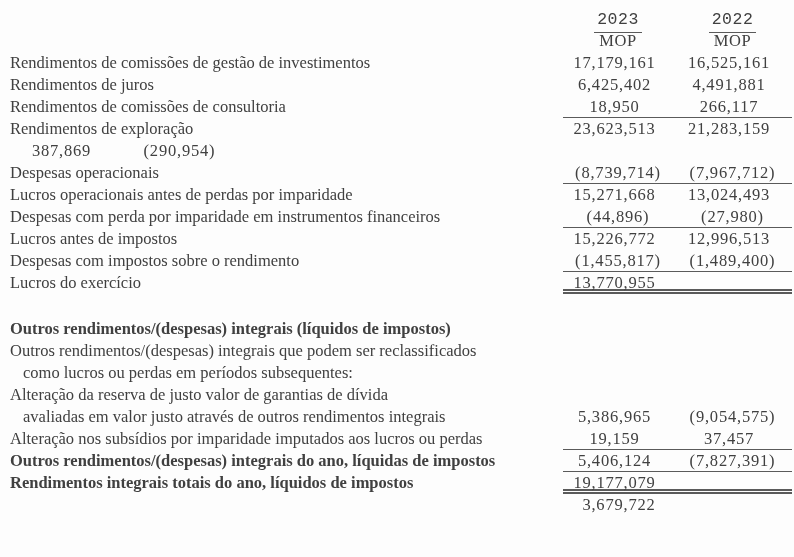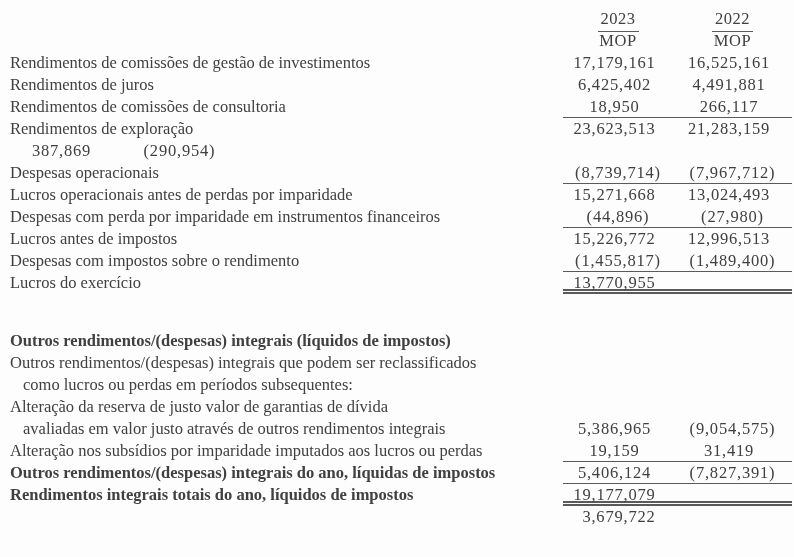--- a/index.html
+++ b/index.html
@@ -33,27 +33,28 @@
     white-space: nowrap;
   }
   .c1 { width: 110px; }
   .c2 { width: 119px; }
   .cell.pos { padding-right: 7px; }
   .head .cell { text-align: center; letter-spacing: 0.5px; }
   .year {
     display: inline-block;
     border-bottom: 1.5px solid var(--rule);
     padding: 0 3px 1px 3px;
+    font-family: Liberation Mono, monospace;
   }
   .vals.rule-single { border-bottom: 1.5px solid var(--rule); }
   .vals.rule-double { border-bottom: 5px double var(--rule); flex-direction: column; }
   #income-rows { margin-top: 0; }
   .oci-heading {
     font-weight: 700;
-    margin-top: 36px;
+    margin-top: 24px;
     height: 22px;
     white-space: nowrap;
   }
   .oci-intro { }
   .oci-intro div { height: 22px; white-space: nowrap; }
   .oci-intro .indent { padding-left: 13px; }
   #oci-rows { }
 </style>
 </head>
 <body>
@@ -173,21 +174,21 @@
         <div class="label indent">avaliadas em valor justo através de outros rendimentos integrais</div>
         <div class="vals">
           <div class="cell c1 pos">5,386,965</div>
           <div class="cell c2">(9,054,575)</div>
         </div>
       </div>
       <div class="row">
         <div class="label">Alteração nos subsídios por imparidade imputados aos lucros ou perdas</div>
         <div class="vals rule-single">
           <div class="cell c1 pos">19,159</div>
-          <div class="cell c2 pos">31,419</div>
+          <div class="cell c2 pos">37,457</div>
         </div>
       </div>
       <div class="row bold">
         <div class="label">Outros rendimentos/(despesas) integrais do ano, líquidas de impostos</div>
         <div class="vals rule-single">
           <div class="cell c1 pos">5,406,124</div>
           <div class="cell c2">(7,827,391)</div>
         </div>
       </div>
       <div class="row bold">

